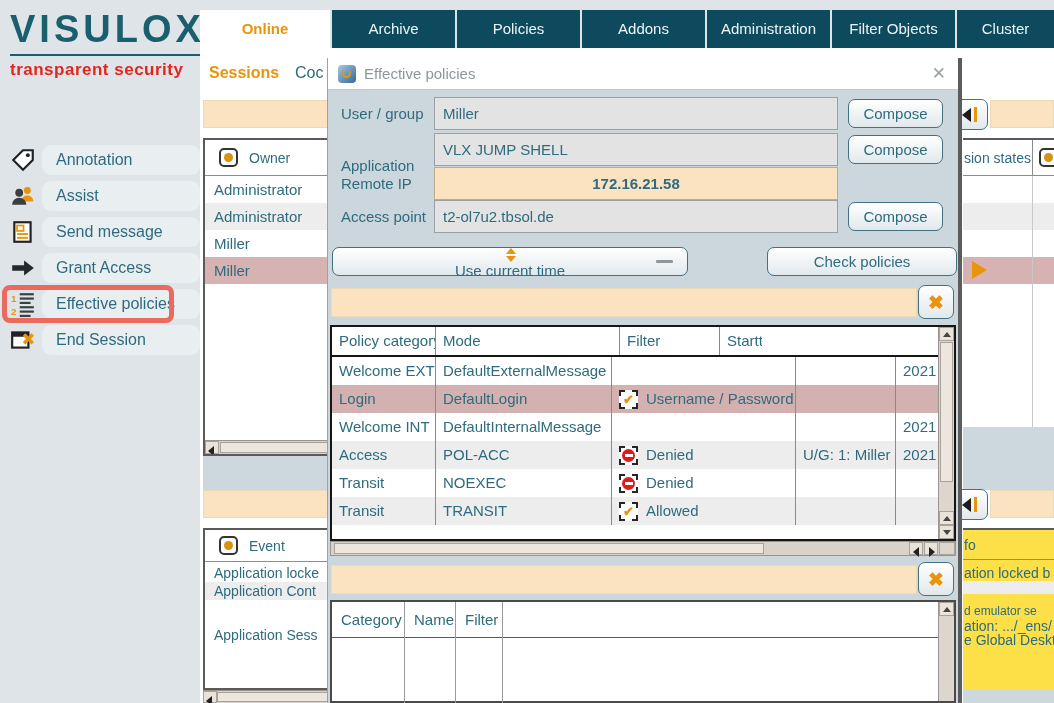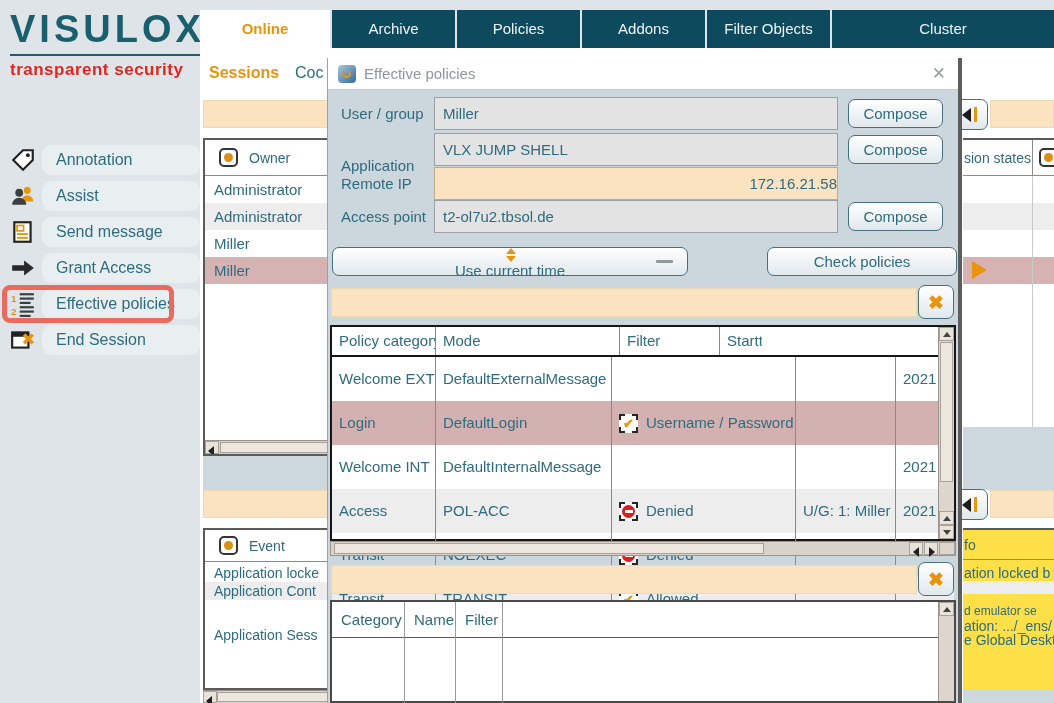--- a/index.html
+++ b/index.html
@@ -65,33 +65,33 @@
              background:linear-gradient(135deg,#a6c6e0,#35689a); }
   .dlg-ico i { position:absolute; left:4px; top:4px; width:9px; height:9px; border:2px solid #e8940c;
                border-radius:50%; border-top-color:transparent; }
   .dlg-title { position:absolute; left:36px; top:7px; font-size:15px; color:#8f9699; }
   .dlg-close { position:absolute; right:12px; top:5px; font-size:17px; color:#9aa0a3; cursor:pointer; }
 
   .fld-label { position:absolute; left:13px; height:33px; line-height:33px; font-size:15px; color:#2e6b7e; }
   .fld-input { position:absolute; left:106px; width:404px; height:33px; line-height:31px;
                background:#e3e3e3; border:1px solid #9aa0a4; font-size:15px; color:#2e6b7e; padding-left:8px;
                white-space:nowrap; overflow:hidden; }
-  .fld-input.hl { background:#fbe2c1; border-color:#c0ab88; text-align:right; padding-left:0; }
+  .fld-input.hl { background:#fbe2c1; border-color:#c0ab88; text-align:center; padding-left:0;font-weight:bold; }
   .compose { position:absolute; left:520px; width:95px; height:29px; }
 
   .updown { display:inline-flex; flex-direction:column; margin:0 9px 0 10px; }
   .updown b { display:block; width:0; height:0; border-left:5px solid transparent; border-right:5px solid transparent; }
   .updown .u { border-bottom:6px solid #e8940c; margin-bottom:2px; }
   .updown .d { border-top:6px solid #e8940c; }
   .dash-handle { position:absolute; right:14px; top:12px; width:17px; height:3px; background:#90989c; border-radius:1px; }
 
   .xbtn { width:36px; height:34px; font-size:19px; font-weight:bold; color:#e8940c; }
 
   .ptable { background:#fff; border:2px solid #161616; }
-  .prow { display:flex; height:44px; line-height:26px; font-size:15px; }
+  .prow { display:flex; height:28px; line-height:26px; font-size:15px; }
   .prow.hdr { height:30px; line-height:30px; border-bottom:2px solid #161616; }
   .pcell { border-right:1px solid #8a8a8a; padding-left:7px; white-space:nowrap; overflow:hidden; height:100%;
            display:flex; align-items:center; }
   .c0{width:104px} .c1{width:176px} .c2{width:184px} .c3{width:100px} .c4{width:42px; border-right:none;}
   .prow.alt { background:#ededed; }
   .prow.sel { background:#d4b1b1; }
 
   .mode-ico { width:19px; height:19px; border:2px dashed #262626; background:#fff; display:inline-flex;
               align-items:center; justify-content:center; margin-right:8px; flex:0 0 19px; }
   .mode-ico .chk { color:#e8940c; font-size:13px; font-weight:bold; line-height:1; }
@@ -124,20 +124,21 @@
 <div class="screen">
 
   <div class="abs logo">VISULOX</div>
   <div class="abs tagline">transparent security</div>
 
   <div class="abs tabbar">
     <div class="tab active">Online</div>
     <div class="tab">Archive</div>
     <div class="tab">Policies</div>
     <div class="tab">Addons</div>
+    <div class="tab">Administration</div>
     <div class="tab">Filter Objects</div>
     <div class="tab last">Cluster</div>
   </div>
 
   <div class="abs main-panel"></div>
   <div class="abs subtab on">Sessions</div>
   <div class="abs subtab off">Coc</div>
 
   <div class="abs peachbar" style="left:203px; top:100px; width:747px; height:28px;"></div>
 

